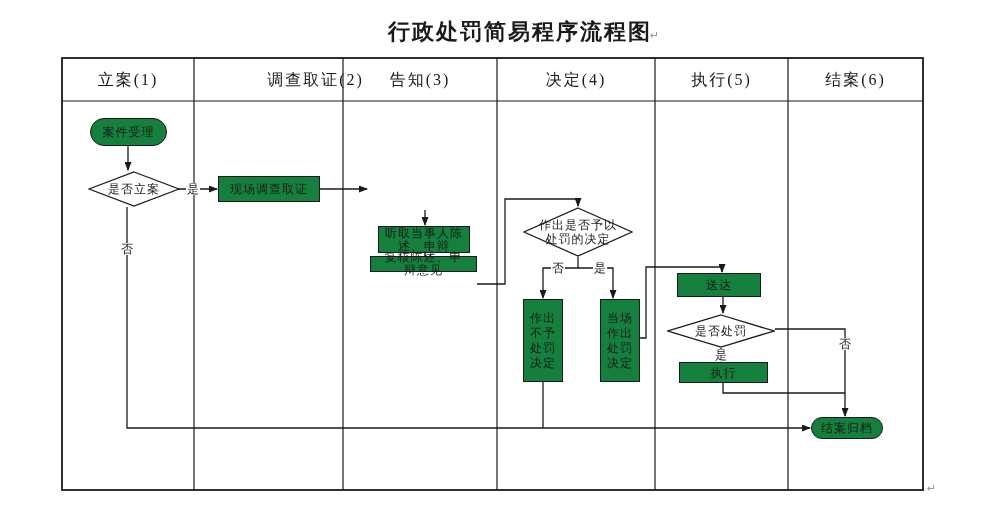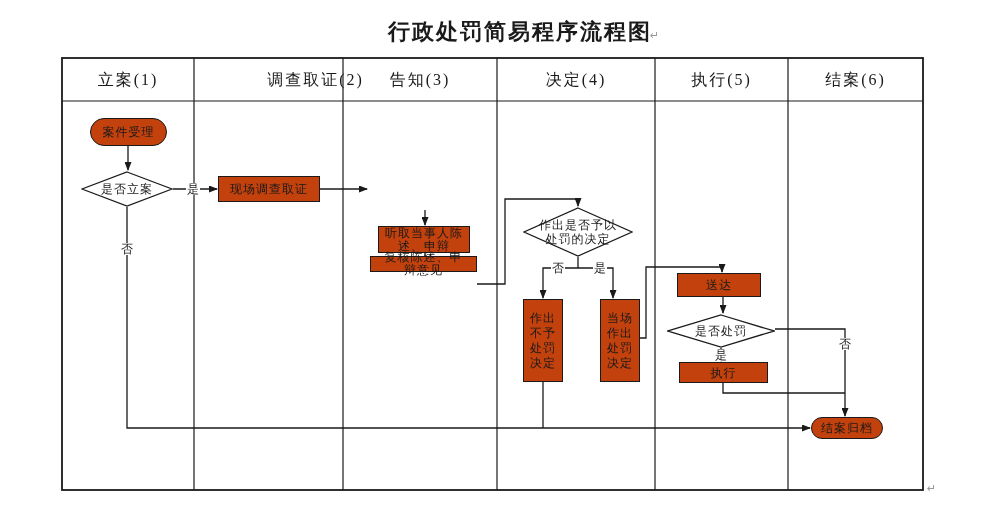--- a/index.html
+++ b/index.html
@@ -16,21 +16,21 @@
     font-family:"DejaVu Sans",sans-serif;
   }
   .wires{position:absolute;left:0;top:0;z-index:0;}
   .lane-label{
     position:absolute;top:59px;height:42px;display:flex;align-items:center;justify-content:center;
     font-size:16px;letter-spacing:2px;z-index:1;
   }
   .node{
     position:absolute;display:flex;align-items:center;justify-content:center;text-align:center;
     font-size:12px;line-height:14px;letter-spacing:1px;white-space:pre-line;
-    box-sizing:border-box;background:#c2410c;z-index:2;
+    box-sizing:border-box;background:#15803d;z-index:2;
   }
   .rect{border:1.4px solid #1a1a1a;}
   .oval{border:1.4px solid #1a1a1a;border-radius:999px;}
   .diamond{background:transparent;}
   .diamond svg{position:absolute;left:0;top:0;}
   .diamond .dtext{position:relative;z-index:1;}
   .elabel{
     position:absolute;transform:translate(-50%,-50%);background:#ffffff;
     font-size:12px;line-height:12px;padding:0 1px;z-index:3;
   }
@@ -83,21 +83,21 @@
 
   <div class="lane-label" style="left:62px;width:132px;">立案(1)</div>
   <div class="lane-label" style="left:194px;width:149px;padding-left:47px;">调查取证(2)</div>
   <div class="lane-label" style="left:343px;width:154px;">告知(3)</div>
   <div class="lane-label" style="left:497px;width:158px;">决定(4)</div>
   <div class="lane-label" style="left:655px;width:133px;">执行(5)</div>
   <div class="lane-label" style="left:788px;width:135px;">结案(6)</div>
 
   <div class="node oval" style="left:90px;top:118px;width:77px;height:28px;">案件受理</div>
 
-  <div class="node diamond" style="left:81px;top:171px;width:92px;height:36px;">
+  <div class="node diamond" style="left:88px;top:171px;width:92px;height:36px;">
     <svg width="92" height="36">
       <polygon points="46,1 91,18 46,35 1,18" fill="#ffffff" stroke="#1a1a1a" stroke-width="1.3"></polygon>
     </svg>
     <span class="dtext">是否立案</span>
   </div>
 
   <div class="node rect" style="left:218px;top:176px;width:102px;height:26px;">现场调查取证</div>
 
 
   <div class="node rect" style="left:378px;top:226px;width:92px;height:27px;line-height:13px;">听取当事人陈

